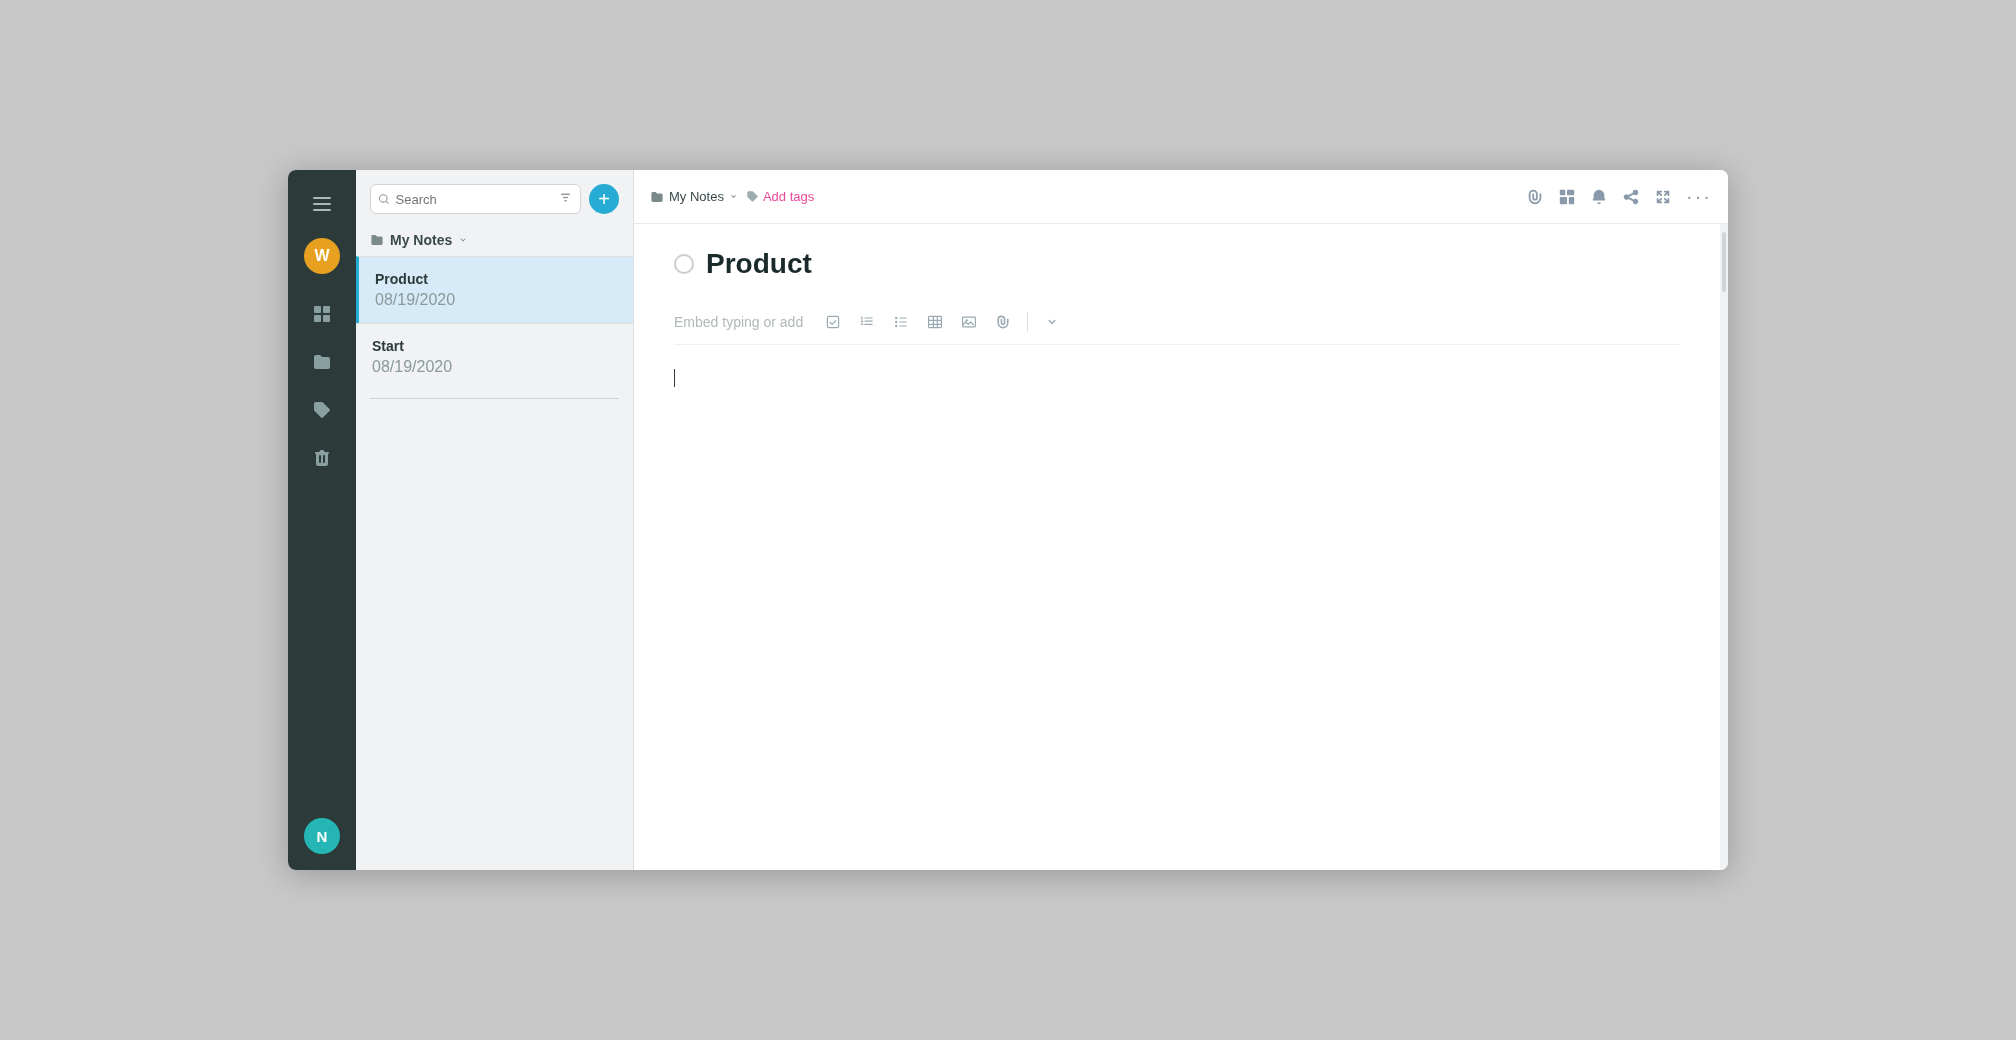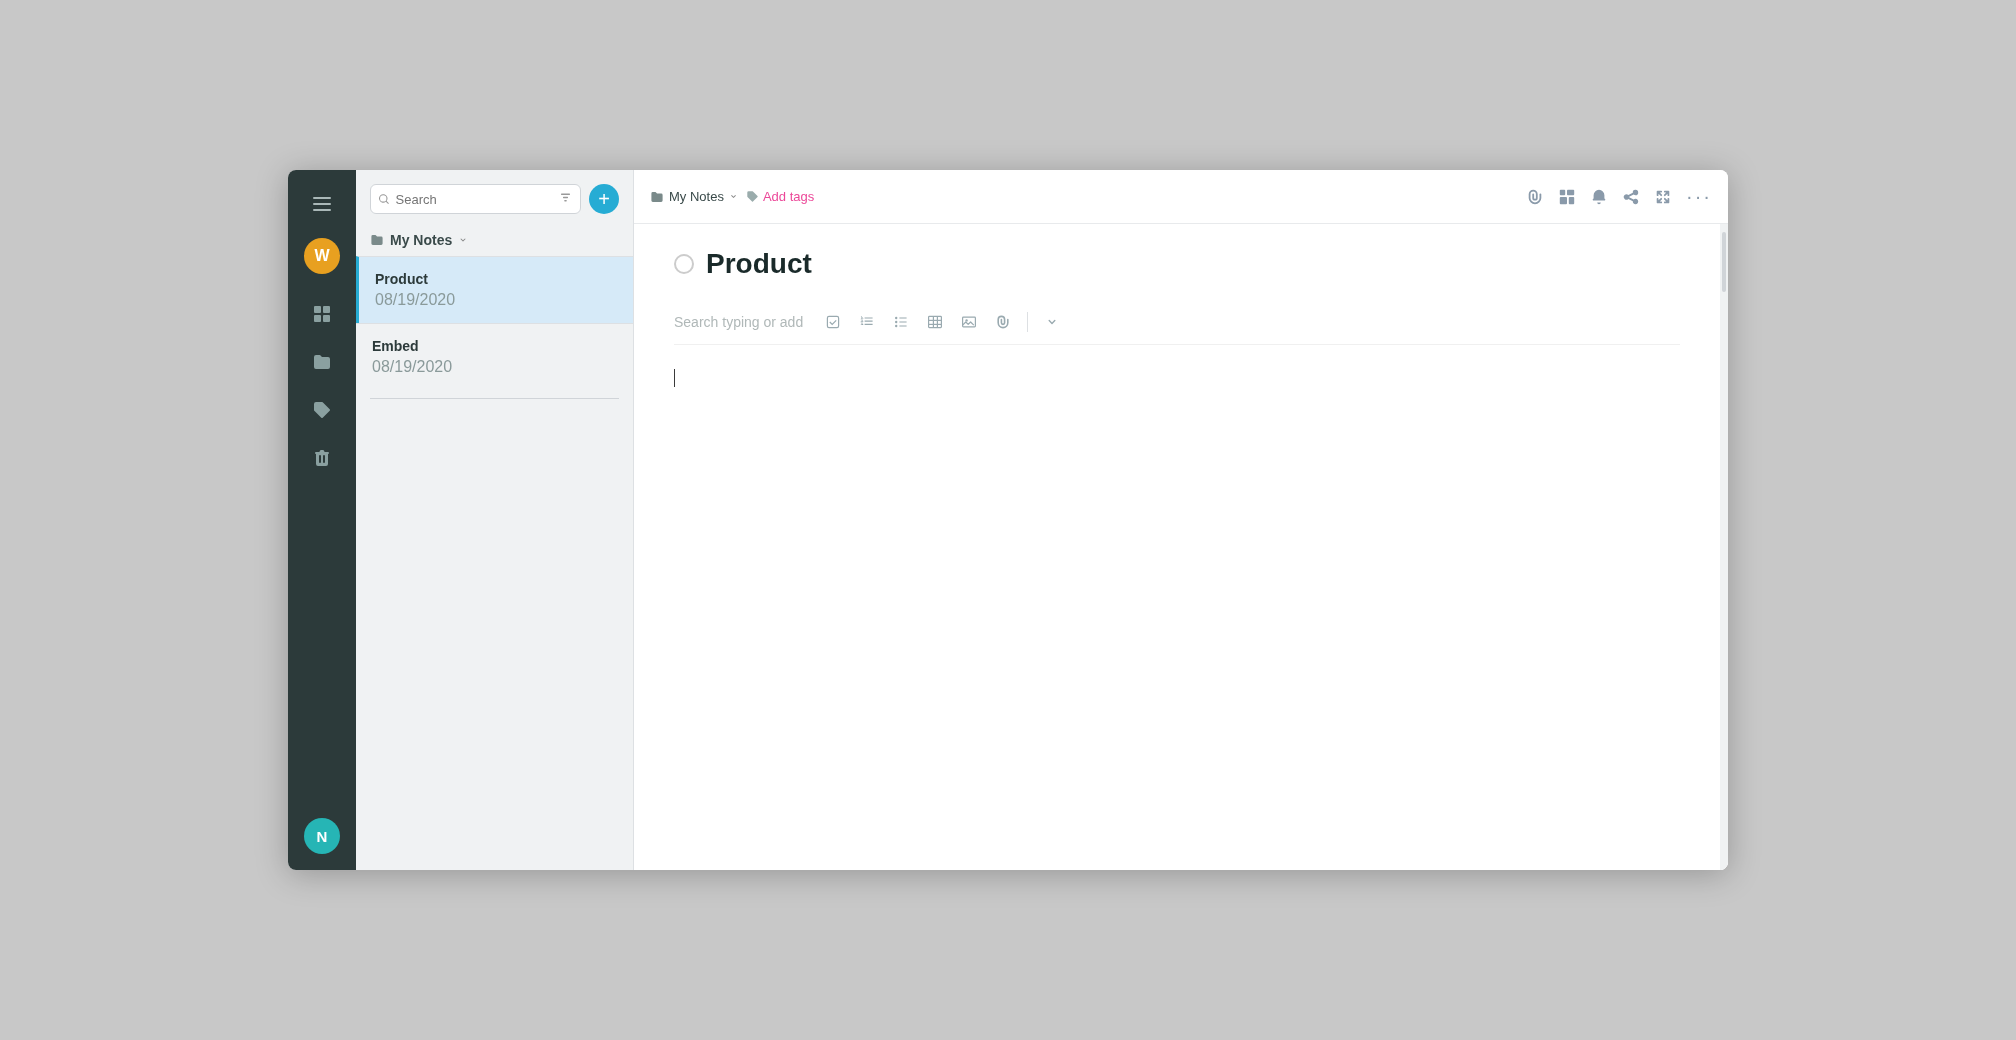--- a/index.html
+++ b/index.html
@@ -404,21 +404,21 @@
         <path fill-rule="evenodd" d="M5.293 7.293a1 1 0 011.414 0L10 10.586l3.293-3.293a1 1 0 111.414 1.414l-4 4a1 1 0 01-1.414 0l-4-4a1 1 0 010-1.414z" clip-rule="evenodd"></path>
       </svg>
     </div>
 
     <div class="note-item active">
       <div class="note-title">Product</div>
       <div class="note-date">08/19/2020</div>
     </div>
 
     <div class="note-item">
-      <div class="note-title">Embed</div>
+      <div class="note-title">Start</div>
       <div class="note-date">08/19/2020</div>
     </div>
 
     <div class="notes-divider"></div>
   </div>
 
   <div class="editor-area">
 
     <div class="editor-topbar">
       <div class="breadcrumb-folder">
@@ -477,21 +477,21 @@
 
     <div style="display:flex; flex:1; overflow:hidden;">
       <div class="editor-content">
 
         <div class="note-title-area">
           <div class="note-status-circle"></div>
           <div class="note-main-title" contenteditable="true" style="">Product</div>
         </div>
 
         <div class="editor-toolbar">
-          <span class="toolbar-placeholder">Search typing or add</span>
+          <span class="toolbar-placeholder">Embed typing or add</span>
 
           <div class="toolbar-icon">
             <svg width="16" height="16" viewBox="0 0 20 20" fill="currentColor">
               <rect x="3" y="3" width="14" height="14" rx="2" fill="none" stroke="currentColor" stroke-width="1.5"></rect>
               <path d="M6 10l3 3 5-5" stroke="currentColor" stroke-width="1.5" fill="none"></path>
             </svg>
           </div>
 
           <div class="toolbar-icon">
             <svg width="16" height="16" viewBox="0 0 20 20" fill="currentColor">

